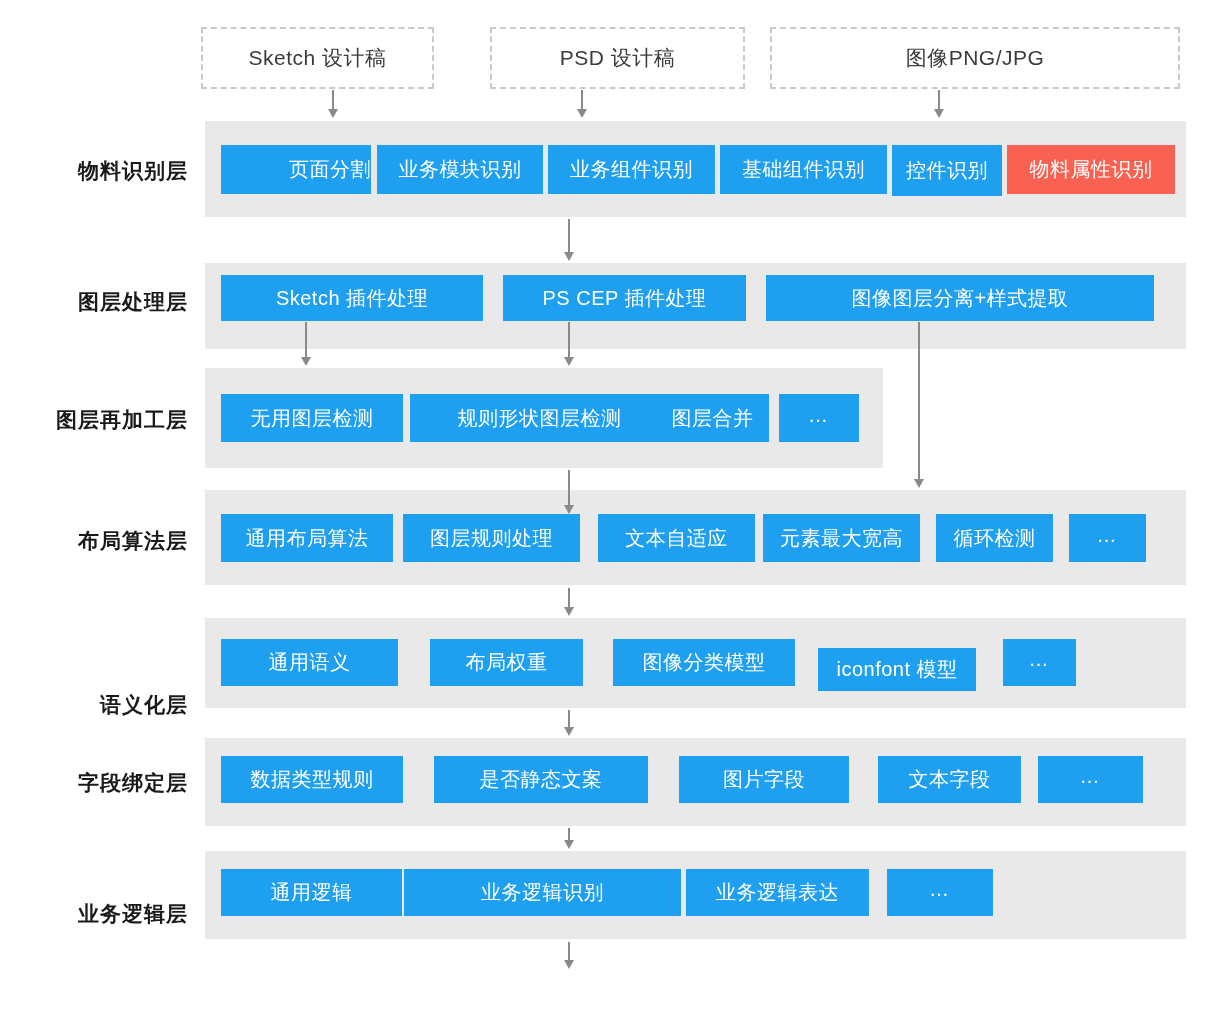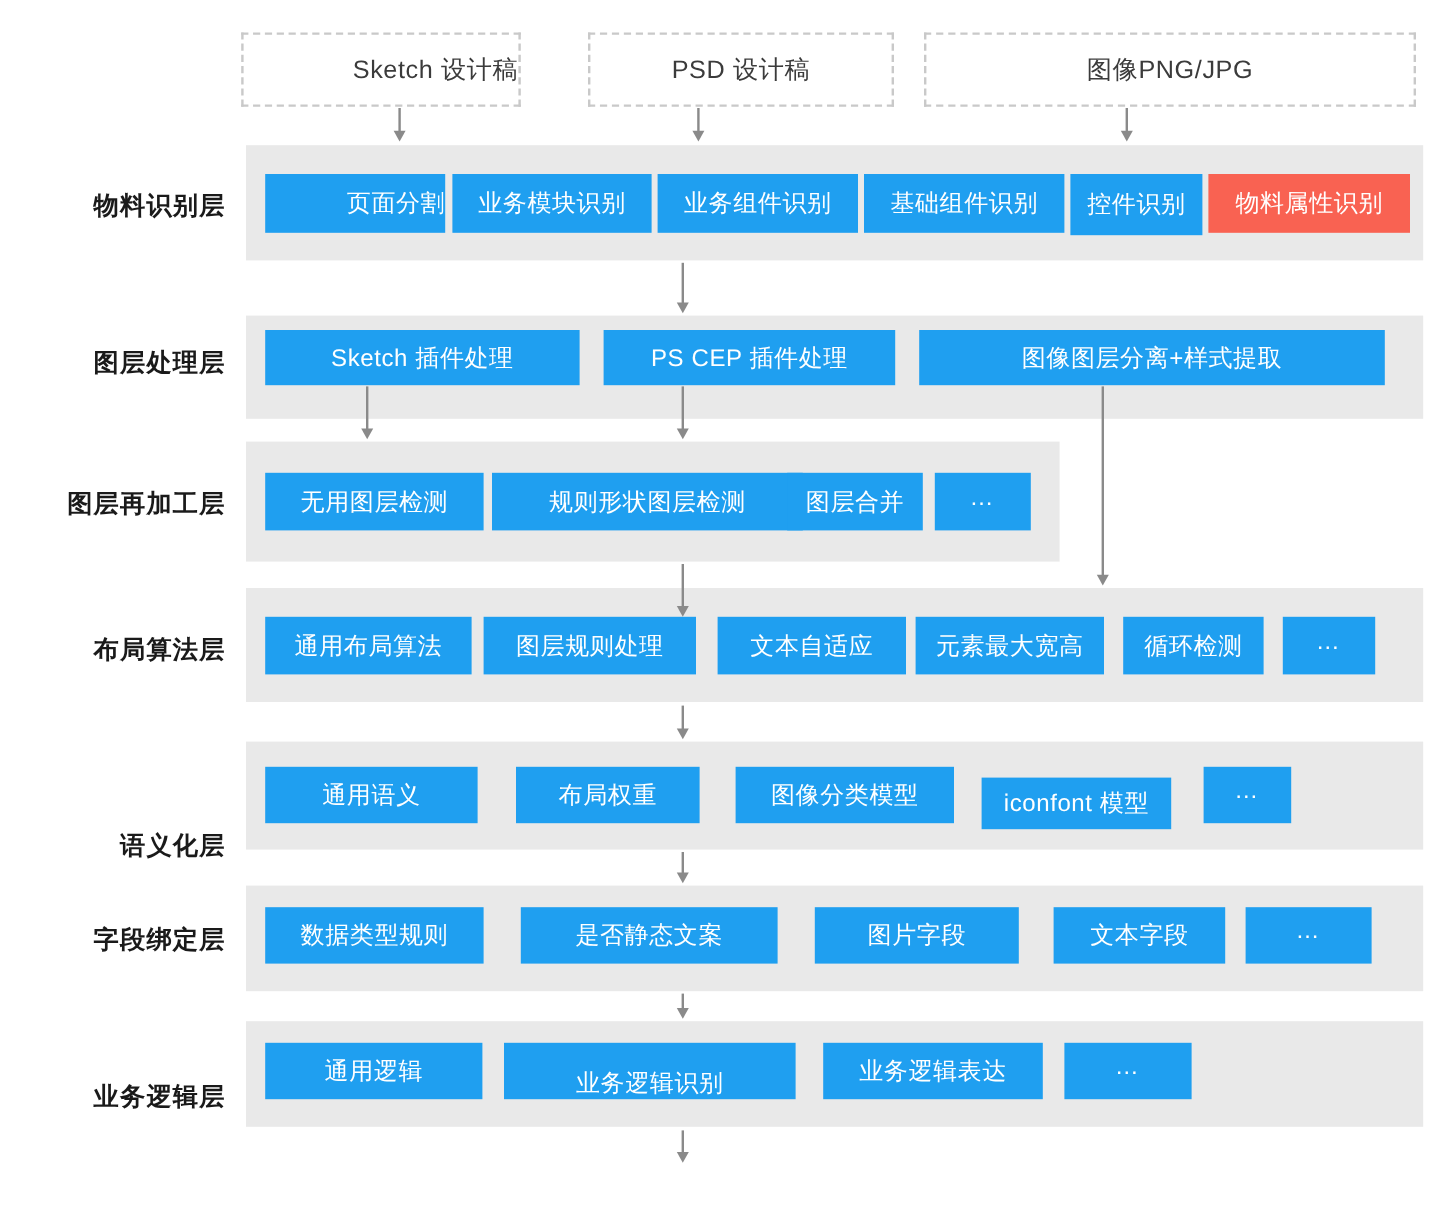--- a/index.html
+++ b/index.html
@@ -105,21 +105,21 @@
     color: #3b3b3b;
     text-align: center;
     letter-spacing: 1px;
     white-space: nowrap;
   }
 </style>
 </head>
 <body>
 
 <div id="stage">
-    <div class="src-box" style="left: 201px; top: 27px; width: 233px; height: 62px; justify-content: flex-end;">
+    <div class="src-box" style="left: 201px; top: 27px; width: 233px; height: 62px;">
       <span>Sketch 设计稿</span>
     </div>
     <div class="src-box" style="left: 490px; top: 27px; width: 255px; height: 62px;">
       <span>PSD 设计稿</span>
     </div>
     <div class="src-box" style="left: 770px; top: 27px; width: 410px; height: 62px;">
       <span>图像PNG/JPG</span>
     </div>
     <div class="band" style="left: 205px; top: 121px; width: 981px; height: 96px;"></div>
     <div class="row-label" style="left: 0px; width: 188px; top: 157px;">物料识别层</div>
@@ -218,21 +218,21 @@
       <span>文本字段</span>
     </div>
     <div class="chip ellipsis" style="left: 1038px; top: 756px; width: 105px; height: 47px;">
       <span>…</span>
     </div>
     <div class="band" style="left: 205px; top: 851px; width: 981px; height: 88px;"></div>
     <div class="row-label" style="left: 0px; width: 188px; top: 900px;">业务逻辑层</div>
     <div class="chip" style="left: 221px; top: 869px; width: 181px; height: 47px;">
       <span>通用逻辑</span>
     </div>
-    <div class="chip" style="left: 420px; top: 869px; width: 243px; height: 47px; align-items: flex-end;">
+    <div class="chip" style="left: 404px; top: 869px; width: 277px; height: 47px;">
       <span>业务逻辑识别</span>
     </div>
     <div class="chip" style="left: 686px; top: 869px; width: 183px; height: 47px;">
       <span>业务逻辑表达</span>
     </div>
     <div class="chip ellipsis" style="left: 887px; top: 869px; width: 106px; height: 47px;">
       <span>…</span>
     </div>
     <div class="arrow" style="left: 332px; top: 90px; width: 2px; height: 28px;">
       <div class="shaft" style="height: 20px;"></div>

